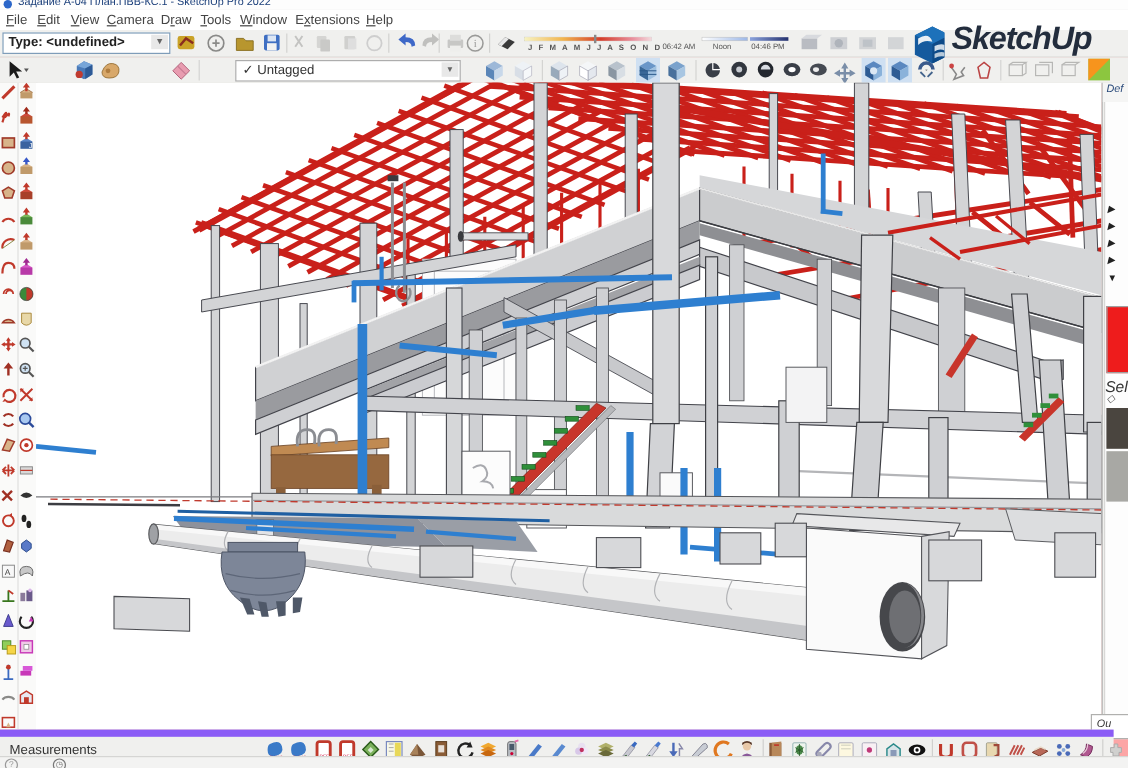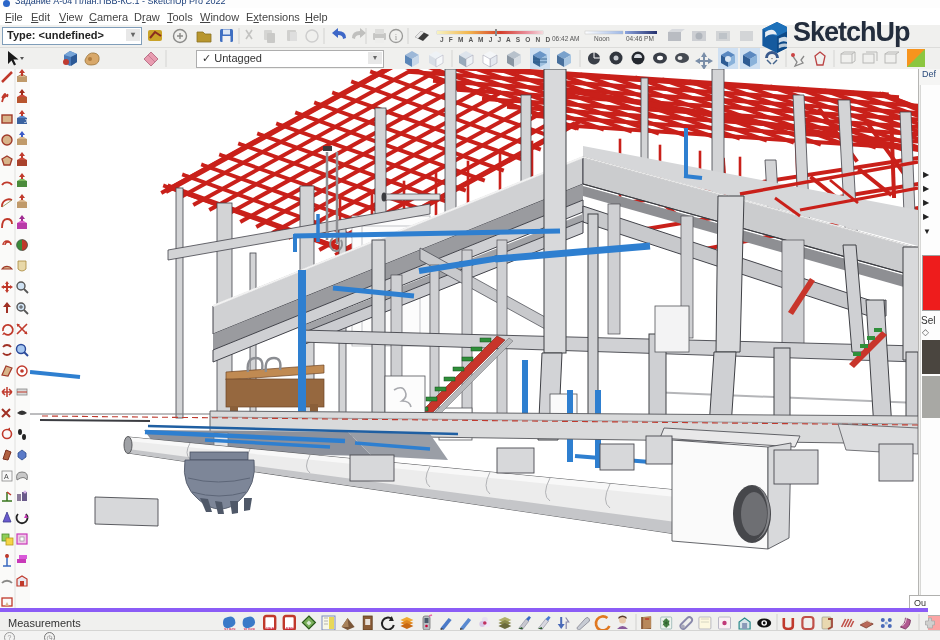--- a/index.html
+++ b/index.html
@@ -18,29 +18,29 @@
   #tb2{left:0;top:48px;width:940px;height:21px;background:#f0f0ee;border-bottom:1px solid #cfcfcd;}
   #combo1{left:2px;top:2px;width:138px;height:16px;background:#fff;border:1px solid #7f9db9;font-size:11px;color:#222;font-weight:bold;}
   #combo1 span{position:absolute;left:4px;top:1px;}
   .dd{position:absolute;right:1px;top:1px;width:14px;height:12px;background:#e8e8e8;color:#666;font-size:8px;text-align:center;line-height:12px;}
   #combo2{left:196px;top:2px;width:186px;height:16px;background:#fff;border:1px solid #adadad;font-size:11px;color:#333;}
   
   #lefttb{left:0;top:69px;width:30px;height:539px;background:#fafaf9;border-right:1px solid #d0d0ce;}
   
   #viewport{left:30px;top:69px;width:888px;height:539px;background:#ffffff;}
   
-  #tray{left:918px;top:69px;width:22px;height:539px;background:#f0f0ee;border-left:1px solid #b5b5b3;}
+  #tray{left:918px;top:69px;width:22px;height:539px;background:#f0f0ee;border-left:1px solid #b5b5b3;font-style:italic;}
   
-  #botb{left:0;top:608px;width:928px;height:22px;background:#f0f0ee;border-top:4px solid #8b5cf6;}
+  #botb{left:0;top:608px;width:928px;height:22px;background:#f0f0ee;border-top:6px solid #8b5cf6;}
   #meas{left:8px;top:5px;font-size:11px;color:#333;}
   
   #statb{left:0;top:630px;width:940px;height:10px;background:#f3f3f2;border-top:1px solid #d5d5d3;}
   
   #logo{left:756px;top:21px;width:170px;height:32px;}
-  #logotext{left:37px;top:-4px;font-size:27px;font-weight:bold;color:#232d3d;letter-spacing:-1px;}
+  #logotext{left:37px;top:-4px;font-size:27px;font-weight:bold;color:#232d3d;letter-spacing:-1px;font-style:italic;}
 </style>
 </head>
 <body>
 <div id="app">
   <div class="abs" id="titlebar"></div>
   <div class="abs" id="titledot"></div>
   <div class="abs" id="titletext">Задание А-04 План.ПВВ-КС.1 - SketchUp Pro 2022</div>
 
   <div class="abs" id="menubar">
     <span class="mi" style="left:5px"><u>F</u>ile</span>
@@ -800,21 +800,21 @@
 
   <div class="abs" id="tray">
     <div class="abs" style="left:0;top:0;width:22px;height:16px;background:#f5f5f4;font-size:9px;color:#2a4a7a;padding-left:3px">Def</div>
     <div class="abs" style="left:1px;top:16px;width:21px;height:523px;background:#fdfdfd;border-left:1px solid #d8d8d6"></div>
     <div class="abs" style="left:4px;top:101px;font-size:8px;color:#222">▶</div>
     <div class="abs" style="left:4px;top:115px;font-size:8px;color:#222">▶</div>
     <div class="abs" style="left:4px;top:129px;font-size:8px;color:#222">▶</div>
     <div class="abs" style="left:4px;top:143px;font-size:8px;color:#222">▶</div>
     <div class="abs" style="left:4px;top:158px;font-size:8px;color:#222">▼</div>
     <div class="abs" style="left:3px;top:186px;width:19px;height:54px;background:#ee1c1c;border:1px solid #a0a0a0"></div>
-    <div class="abs" style="left:2px;top:246px;font-size:10px;color:#333">Sel</div>
+    <div class="abs" style="left:2px;top:246px;font-size:13px;color:#333">Sel</div>
     <div class="abs" style="left:3px;top:258px;font-size:9px;color:#555">◇</div>
     <div class="abs" style="left:3px;top:271px;width:19px;height:34px;background:#4a453f"></div>
     <div class="abs" style="left:3px;top:307px;width:19px;height:42px;background:#a8a8a4"></div>
     <div class="abs" style="left:-10px;top:526px;width:32px;height:17px;background:#fff;border:1px solid #b0b0ae;font-size:9px;color:#333;padding:2px 0 0 4px">Ou</div>
   </div>
 
   <div class="abs" id="botb">
     <div class="abs" id="meas">Measurements</div>
     <svg class="abs" style="left:222px;top:0" width="718" height="22" viewBox="0 0 718 22">
       <g transform="translate(1.0,3)">

